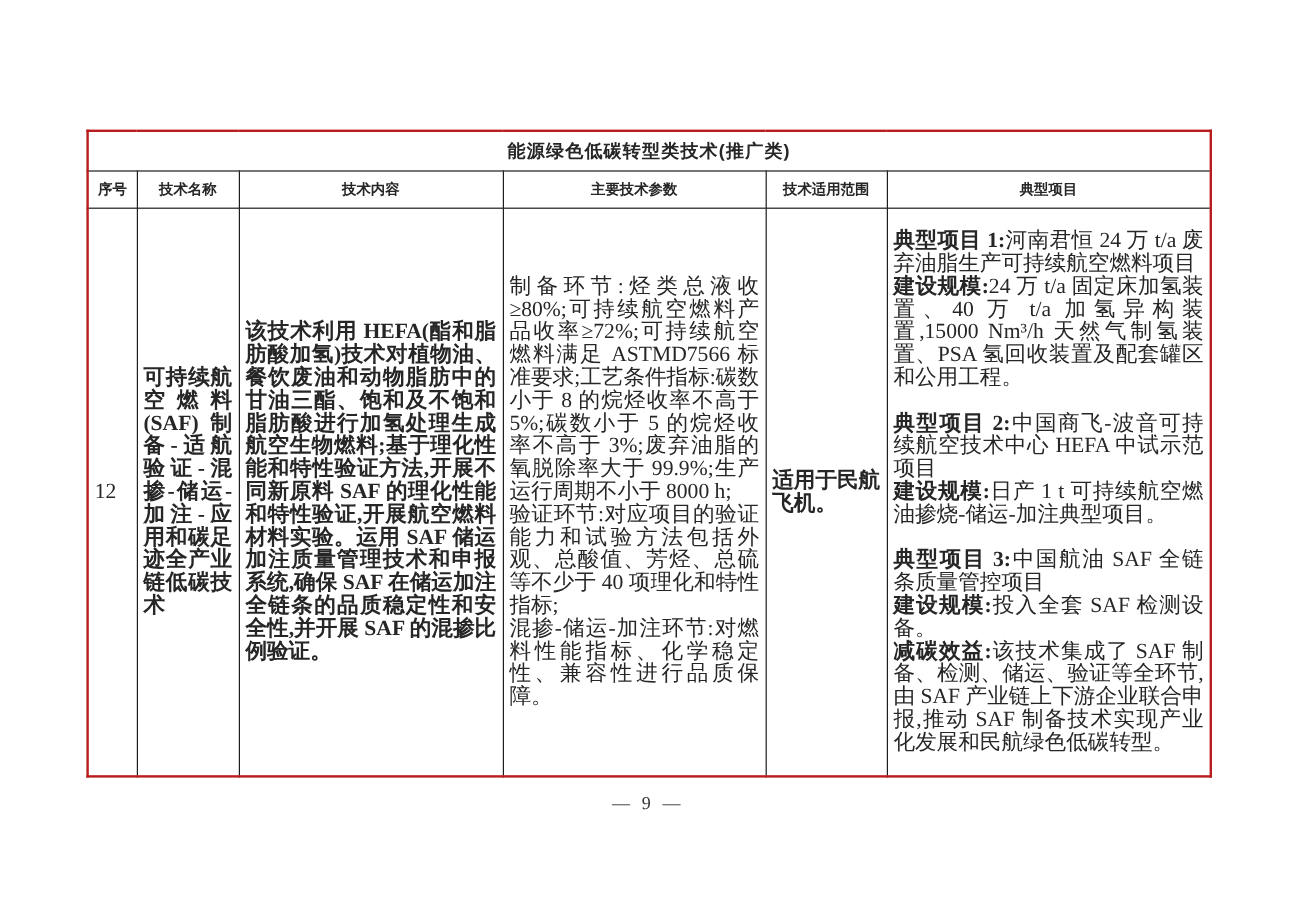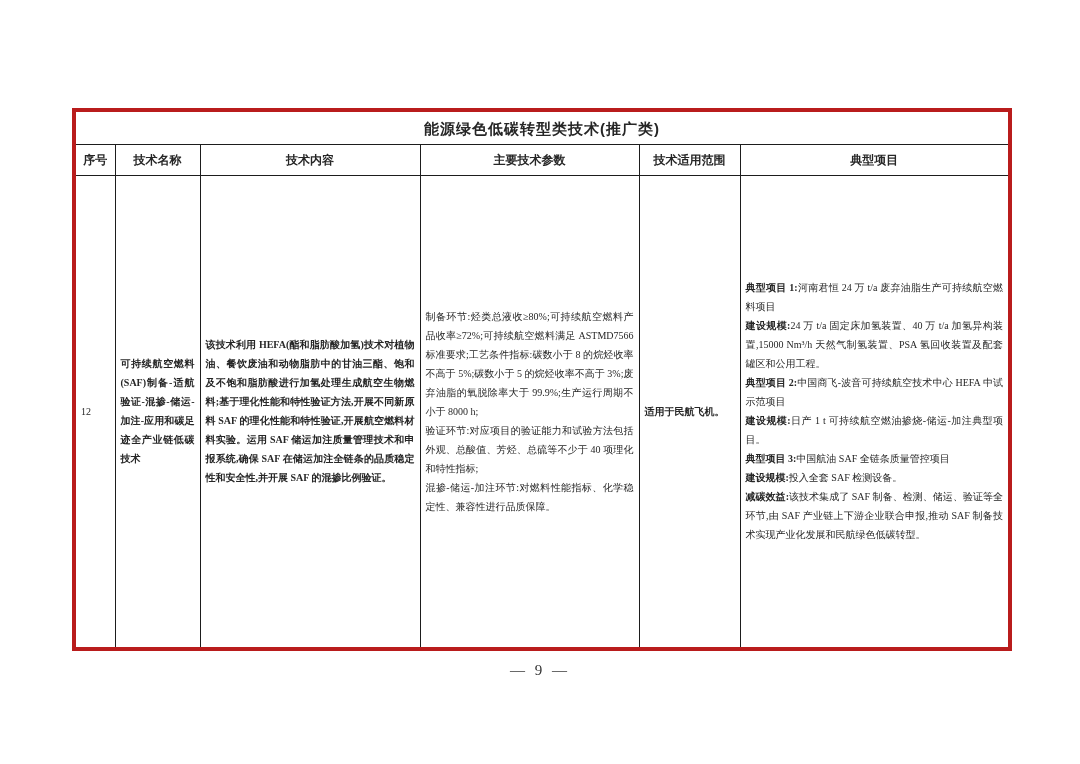--- a/index.html
+++ b/index.html
@@ -15,28 +15,28 @@
     font-family: "Liberation Serif", "DejaVu Serif", serif;
     color: #262626;
   }
   table.tech-table {
     position: absolute;
     left: 72px;
     top: 108px;
     width: 936px;
     border-collapse: collapse;
     table-layout: fixed;
-    border: 4px solid #b91c1c;
+    border: 2px solid #b91c1c;
   }
   table.tech-table th,
   table.tech-table td {
     border: 1px solid #1d1d1d;
     padding: 0 5px;
     vertical-align: middle;
-    font-size: 10px;
+    font-size: 18px;
     line-height: 19px;
   }
   tr.title-row th {
     height: 32px;
     font-family: "Liberation Sans", "DejaVu Sans", sans-serif;
     font-weight: bold;
     font-size: 15px;
     text-align: center;
     letter-spacing: 1px;
   }
@@ -56,20 +56,21 @@
     text-align: justify;
     text-justify: inter-character;
     font-weight: bold;
   }
   td p {
     margin: 0;
     text-align: justify;
     text-justify: inter-character;
   }
   td p.gap {
+    margin-top: 19px;
   }
   td p b {
     font-weight: bold;
   }
   .page-footer {
     position: absolute;
     top: 662px;
     left: 0;
     width: 100%;
     text-align: center;

